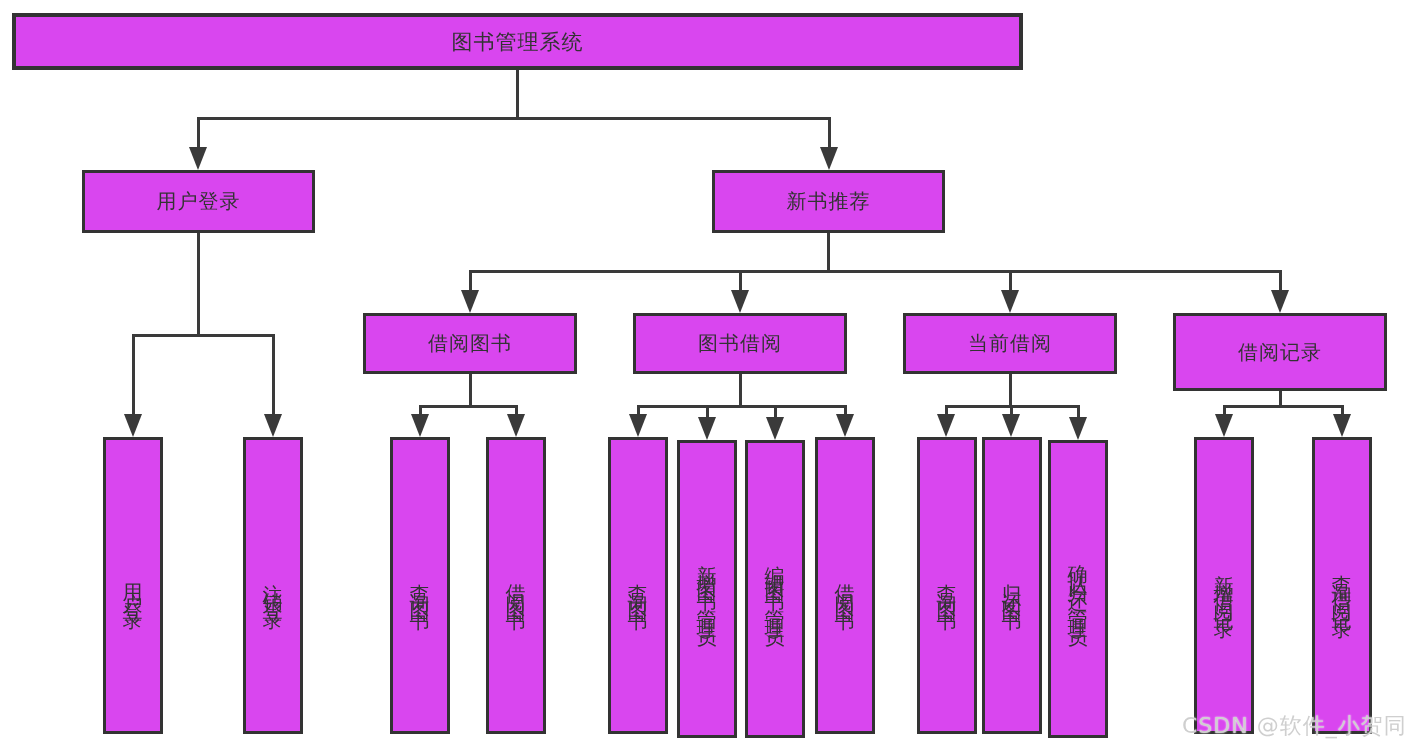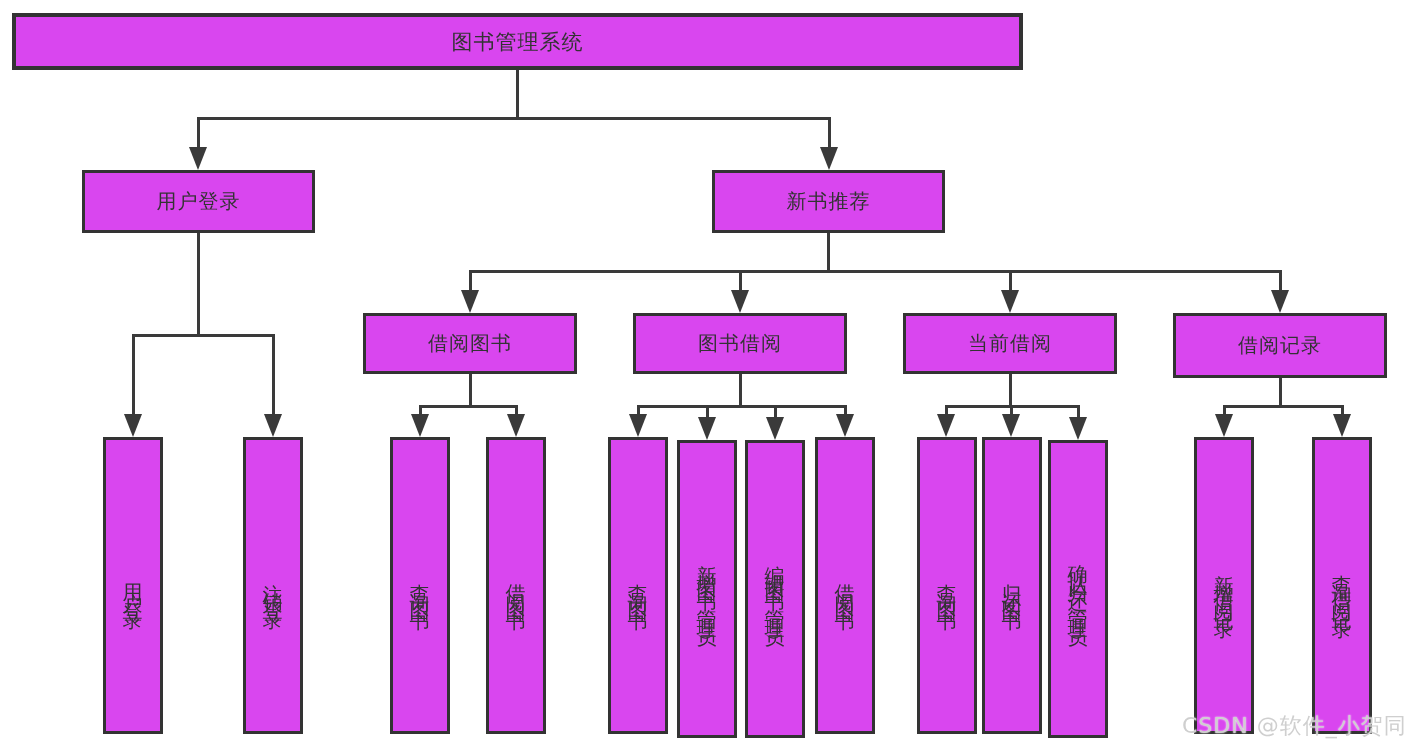--- a/index.html
+++ b/index.html
@@ -118,21 +118,21 @@
 
   <div class="box" style="left:363px;top:313px;width:214px;height:61px">
     <span>借阅图书</span>
   </div>
   <div class="box" style="left:633px;top:313px;width:214px;height:61px">
     <span>图书借阅</span>
   </div>
   <div class="box" style="left:903px;top:313px;width:214px;height:61px">
     <span>当前借阅</span>
   </div>
-  <div class="box" style="left:1173px;top:313px;width:214px;height:65px">
+  <div class="box" style="left:1173px;top:313px;width:214px;height:78px">
     <span>借阅记录</span>
   </div>
 
   <div class="box vbox" style="left:103px;top:437px;width:60px;height:297px">
     <span>用户登录</span>
   </div>
   <div class="box vbox" style="left:243px;top:437px;width:60px;height:297px">
     <span>注销登录</span>
   </div>
 

